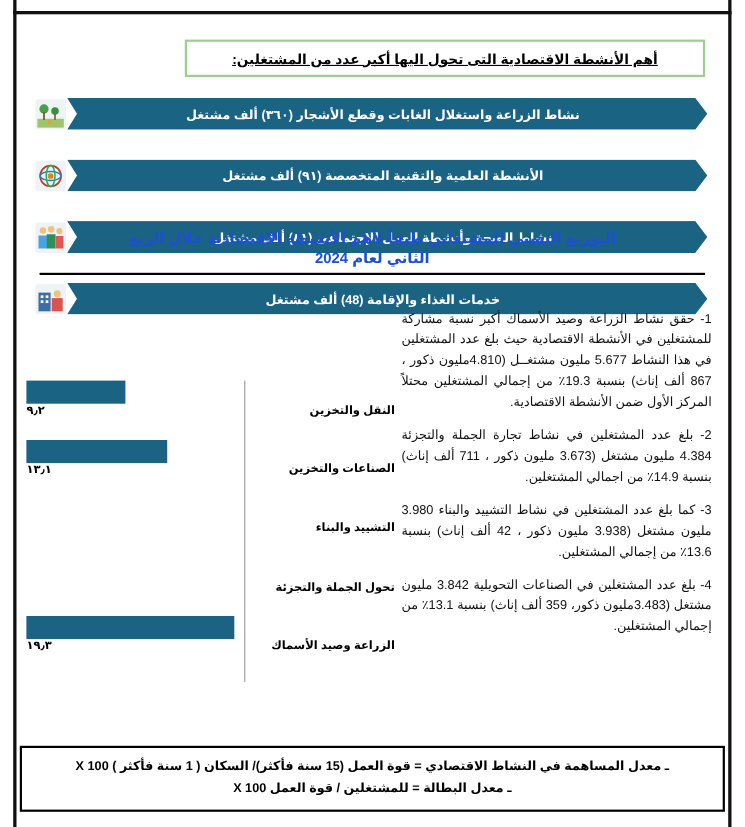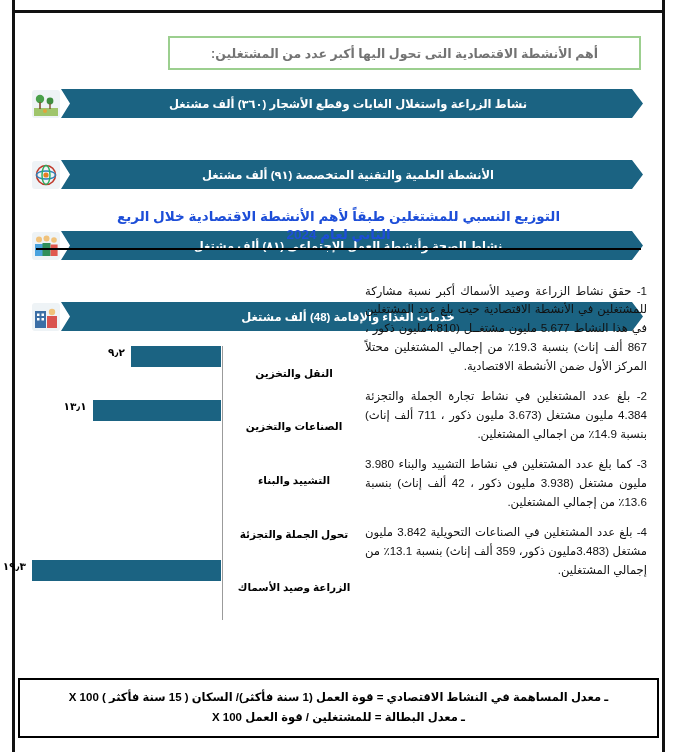--- a/index.html
+++ b/index.html
@@ -60,40 +60,41 @@
     box-sizing: border-box;
     height: 34px;
     border: 2px solid #9ccf8f;
     background: #ffffff;
     display: flex;
     align-items: center;
     justify-content: center;
     padding: 0 8px;
   }
   .heading-text {
-    color: #737373;
+    color: #000000;
     font-weight: bold;
     font-size: 12.5px;
+    text-decoration: underline;
     white-space: nowrap;
     letter-spacing: 0;
   }
 
   
   .bars {
     position: absolute;
     top: 64px;
     left: 10px;
     right: 16px;
   }
   .bar-row {
     display: flex;
     flex-direction: row-reverse;
     align-items: center;
     justify-content: flex-start;
-    margin-bottom: 24px;
+    margin-bottom: 9px;
     height: 47px;
   }
   .bar-icon {
     width: 30px;
     height: 29px;
     flex: 0 0 30px;
     margin-left: 3px;
     display: flex;
     align-items: center;
     justify-content: center;
@@ -196,34 +197,34 @@
   }
   .chart-row {
     display: flex;
     flex-direction: row;
     align-items: center;
     height: 53.6px;
   }
   .cat-label {
     width: 136px;
     flex: 0 0 136px;
-    text-align: center;
+    text-align: right;
     padding-left: 6px;
     box-sizing: border-box;
     font-size: 10.5px;
     font-weight: bold;
     color: #000000;
     direction: rtl;
     white-space: nowrap;
   }
   .bar-track {
     flex: 1 1 auto;
     display: flex;
-    flex-direction: row;
-    align-items: flex-start;
+    flex-direction: column;
+    align-items: flex-end;
     height: 100%;
     padding-right: 2px;
   }
   .bar-fill {
     height: 21px;
     background: #1b6382;
   }
   .bar-value {
     font-size: 10.5px;
     font-weight: bold;
@@ -384,18 +385,18 @@
                 <div class="bar-fill" style="width: 189.14px; background: rgb(27, 99, 130);"></div>
                 <div class="bar-value">١٩٫٣</div>
               </div>
             </div>
           </div>
       </div>
 
     </div>
 
     <div class="footer-box">
-      <div class="formula">ـ معدل المساهمة في النشاط الاقتصادي = قوة العمل (1 سنة فأكثر)/ السكان ( 15 سنة فأكثر ) X 100</div>
+      <div class="formula">ـ معدل المساهمة في النشاط الاقتصادي = قوة العمل (15 سنة فأكثر)/ السكان ( 1 سنة فأكثر ) X 100</div>
       <div class="formula">ـ معدل البطالة = للمشتغلين / قوة العمل  X  100</div>
     </div>
 
   </div>
 </div>
 
 </body></html>

